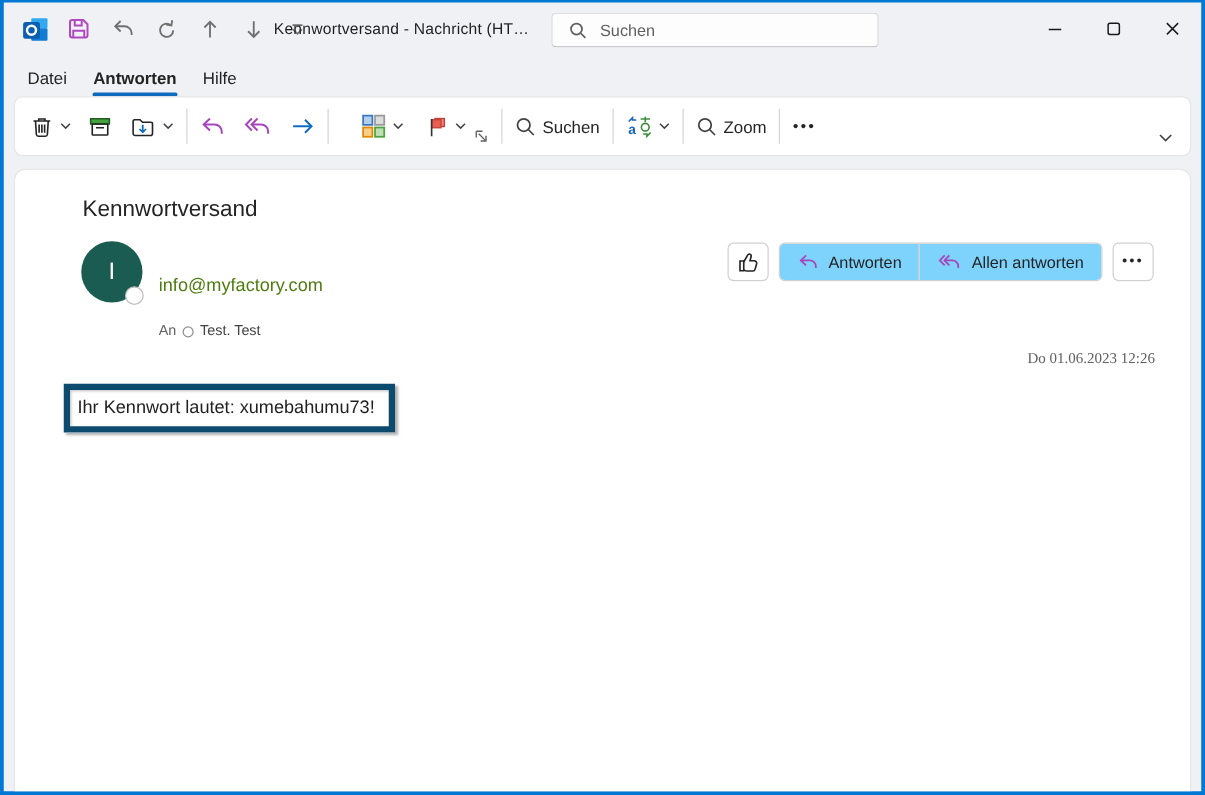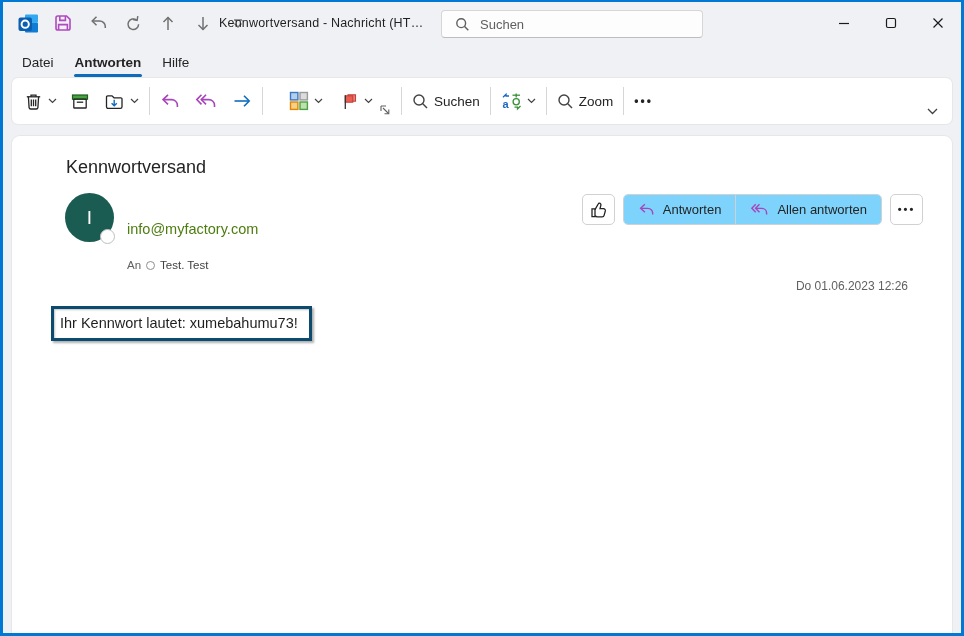--- a/index.html
+++ b/index.html
@@ -53,23 +53,23 @@
   .presence-sm{width:9px;height:9px;border-radius:50%;border:1px solid #8f8f8f;background:#fff;flex:none;}
   .recipient{color:#424242;}
   .actions{margin-left:auto;display:flex;gap:8px;align-items:flex-start;padding-top:1px;}
   .sq-btn{width:33px;height:31px;border:1px solid #d1d1d1;border-radius:5px;background:#fff;
     display:flex;align-items:center;justify-content:center;padding:0;}
   .btn-group{display:flex;border:1px solid #d1d1d1;border-radius:5px;overflow:hidden;height:31px;background:#fff;}
   .action-btn{display:flex;align-items:center;gap:8px;padding:0 14px;font-size:13px;color:#242424;
     background:#7dd3fc;border:none;border-left:1px solid #d1d1d1;white-space:nowrap;}
   .action-btn:first-child{border-left:none;}
   .dots{font-weight:bold;letter-spacing:2px;font-size:11px;color:#242424;line-height:1;}
-  .timestamp{text-align:right;margin:8px 44px 0 0;font-size:12px;color:#616161;}
+  .timestamp{text-align:right;margin:8px 28px 0 0;font-size:12px;color:#616161;font-family:Liberation Serif, serif;}
   .body-area{margin:13px 0 0 10px;}
-  .password-box{display:inline-block;border:3px solid #0c4a6e;padding:6px 11px 7px 6px;
+  .password-box{display:inline-block;border:5px solid #0c4a6e;padding:6px 11px 7px 6px;
     font-size:14.5px;color:#1f1f1f;
     box-shadow:2px 2px 2px rgba(110,110,110,.55), inset 1px 1px 2px rgba(110,110,110,.4);}
 </style>
 </head>
 <body>
 
 <div class="window">
 
   <div class="titlebar">
     <div class="qat">

